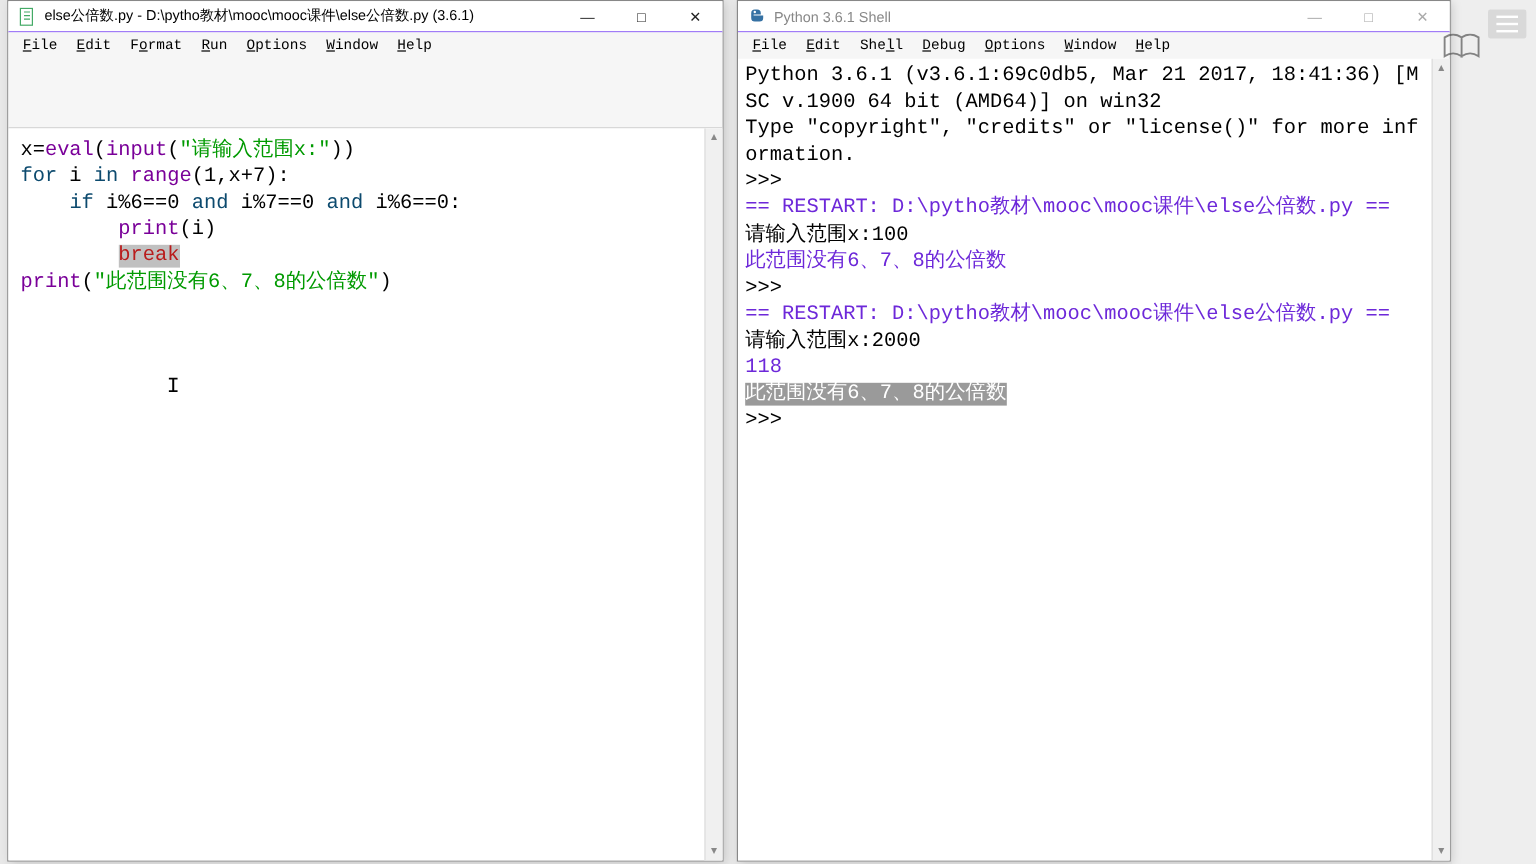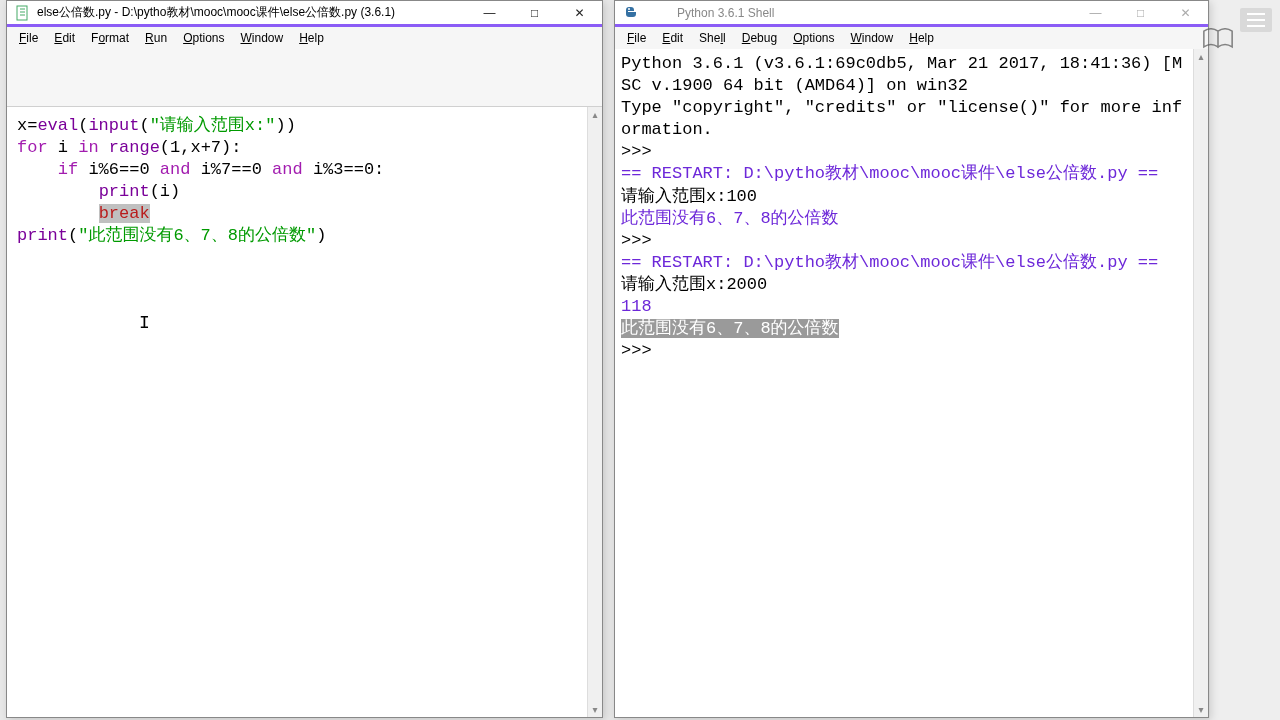--- a/index.html
+++ b/index.html
@@ -17,41 +17,42 @@
     border: 1px solid #888;
     display: flex; flex-direction: column;
     box-shadow: 2px 2px 8px rgba(0,0,0,0.15);
   }
   .win-editor { left: 6px; top: 0; width: 597px; height: 718px; z-index: 10; }
   .win-shell  { left: 614px; top: 0; width: 595px; height: 718px; z-index: 5; }
   .titlebar {
     height: 26px;
     background: #fff;
     display: flex; align-items: center;
-    border-bottom: 3px solid #8b5cf6;
-  }
-  .titlebar.inactive { color: #888; gap: 32px; }
+    border-bottom: 1px solid #8b5cf6;
+  }
+  .titlebar.inactive { color: #888; }
   .app-icon {
     width: 16px; height: 16px;
     margin: 0 6px 0 8px;
     display: inline-flex; align-items: center; justify-content: center;
   }
   .app-icon svg { display:block; }
   .title-text { flex: 1; font-size: 12px; white-space: nowrap; overflow: hidden; }
   .win-controls { display: flex; }
   .win-btn {
     width: 45px; height: 25px;
     display: flex; align-items: center; justify-content: center;
     font-size: 12px; color: #222;
   }
   .menubar {
     height: 22px;
     display: flex; align-items: center;
     padding: 0 4px;
     background: #f6f6f6;
+    font-family: Liberation Mono, monospace;
   }
   .menuitem {
     padding: 2px 8px;
     font-size: 12px;
   }
   .menuitem u { text-decoration: underline; }
   .separator-bar { height: 58px; background: #f6f6f6; border-bottom: 1px solid #d0d0d0; }
   .editor-body {
     flex: 1; position: relative;
     background: #fff;
@@ -69,21 +70,21 @@
   }
   .shell-area {
     flex: 1;
     padding: 4px 4px 20px 6px;
     font-family: "Courier New", monospace;
     font-size: 17px;
     line-height: 1.3;
     color: #000;
     overflow: hidden;
   }
-  .kw { color: #a21caf; }
+  .kw { color: #0c4a6e; }
   .fn { color: #7a0099; }
   .str { color: #009a00; }
   .sel {
     background: #c0c0c0;
     color: #b91c1c;
   }
   .shell-prompt { color: #000; }
   .shell-blue { color: #6d28d9; }
   .shell-sel {
     background: #9a9a9a; color: #fff;
@@ -172,21 +173,21 @@
     <span class="menuitem">F<u>o</u>rmat</span>
     <span class="menuitem"><u>R</u>un</span>
     <span class="menuitem"><u>O</u>ptions</span>
     <span class="menuitem"><u>W</u>indow</span>
     <span class="menuitem"><u>H</u>elp</span>
   </div>
   <div class="separator-bar"></div>
   <div class="editor-body">
     <div class="code-area"><span>x=</span><span class="fn">eval</span><span>(</span><span class="fn">input</span><span>(</span><span class="str">"请输入范围x:"</span><span>))</span>
 <span class="kw">for</span><span> i </span><span class="kw">in</span><span> </span><span class="fn">range</span><span>(1,x+7):</span>
-<span>    </span><span class="kw">if</span><span> i%6==0 </span><span class="kw">and</span><span> i%7==0 </span><span class="kw">and</span><span> i%3==0:</span>
+<span>    </span><span class="kw">if</span><span> i%6==0 </span><span class="kw">and</span><span> i%7==0 </span><span class="kw">and</span><span> i%6==0:</span>
 <span>        </span><span class="fn">print</span><span>(i)</span>
 <span>        </span><span class="kw sel">break</span>
 <span class="fn">print</span><span>(</span><span class="str">"此范围没有6、7、8的公倍数"</span><span>)</span>
 <div class="text-cursor"></div></div>
     <div class="scrollbar-v">
       <div class="arrow">▴</div>
       <div style="flex:1"></div>
       <div class="arrow">▾</div>
     </div>
   </div>

